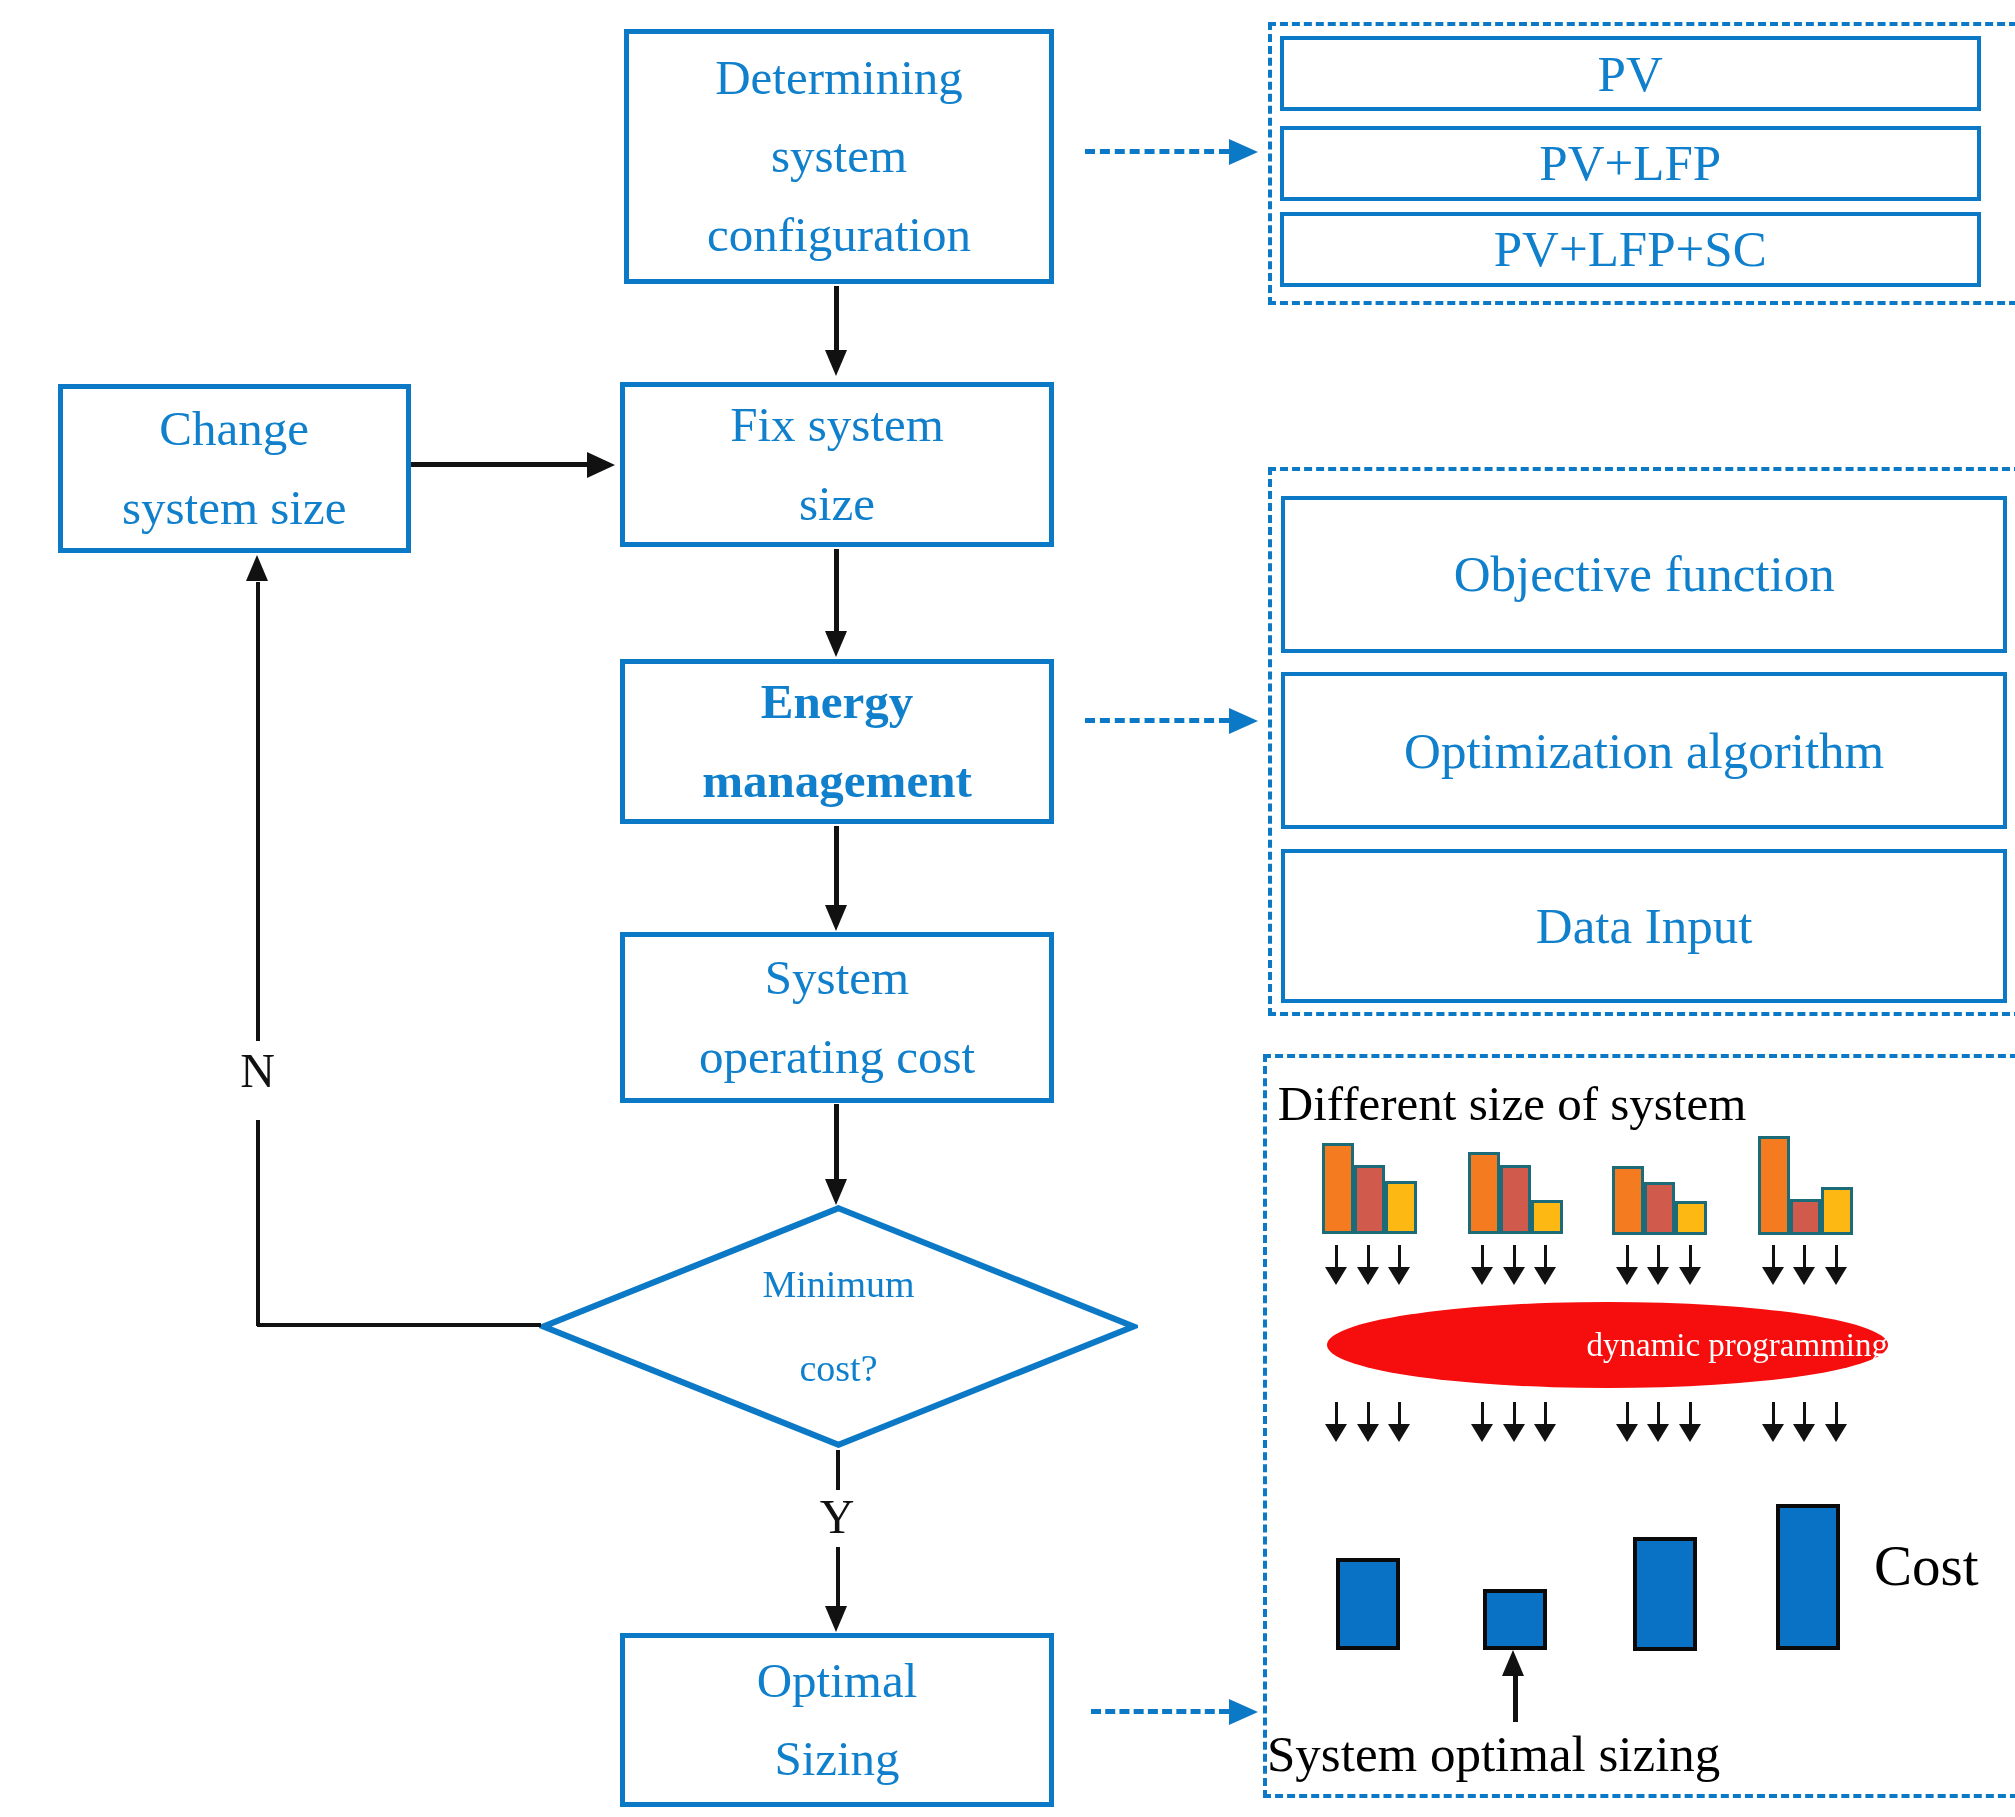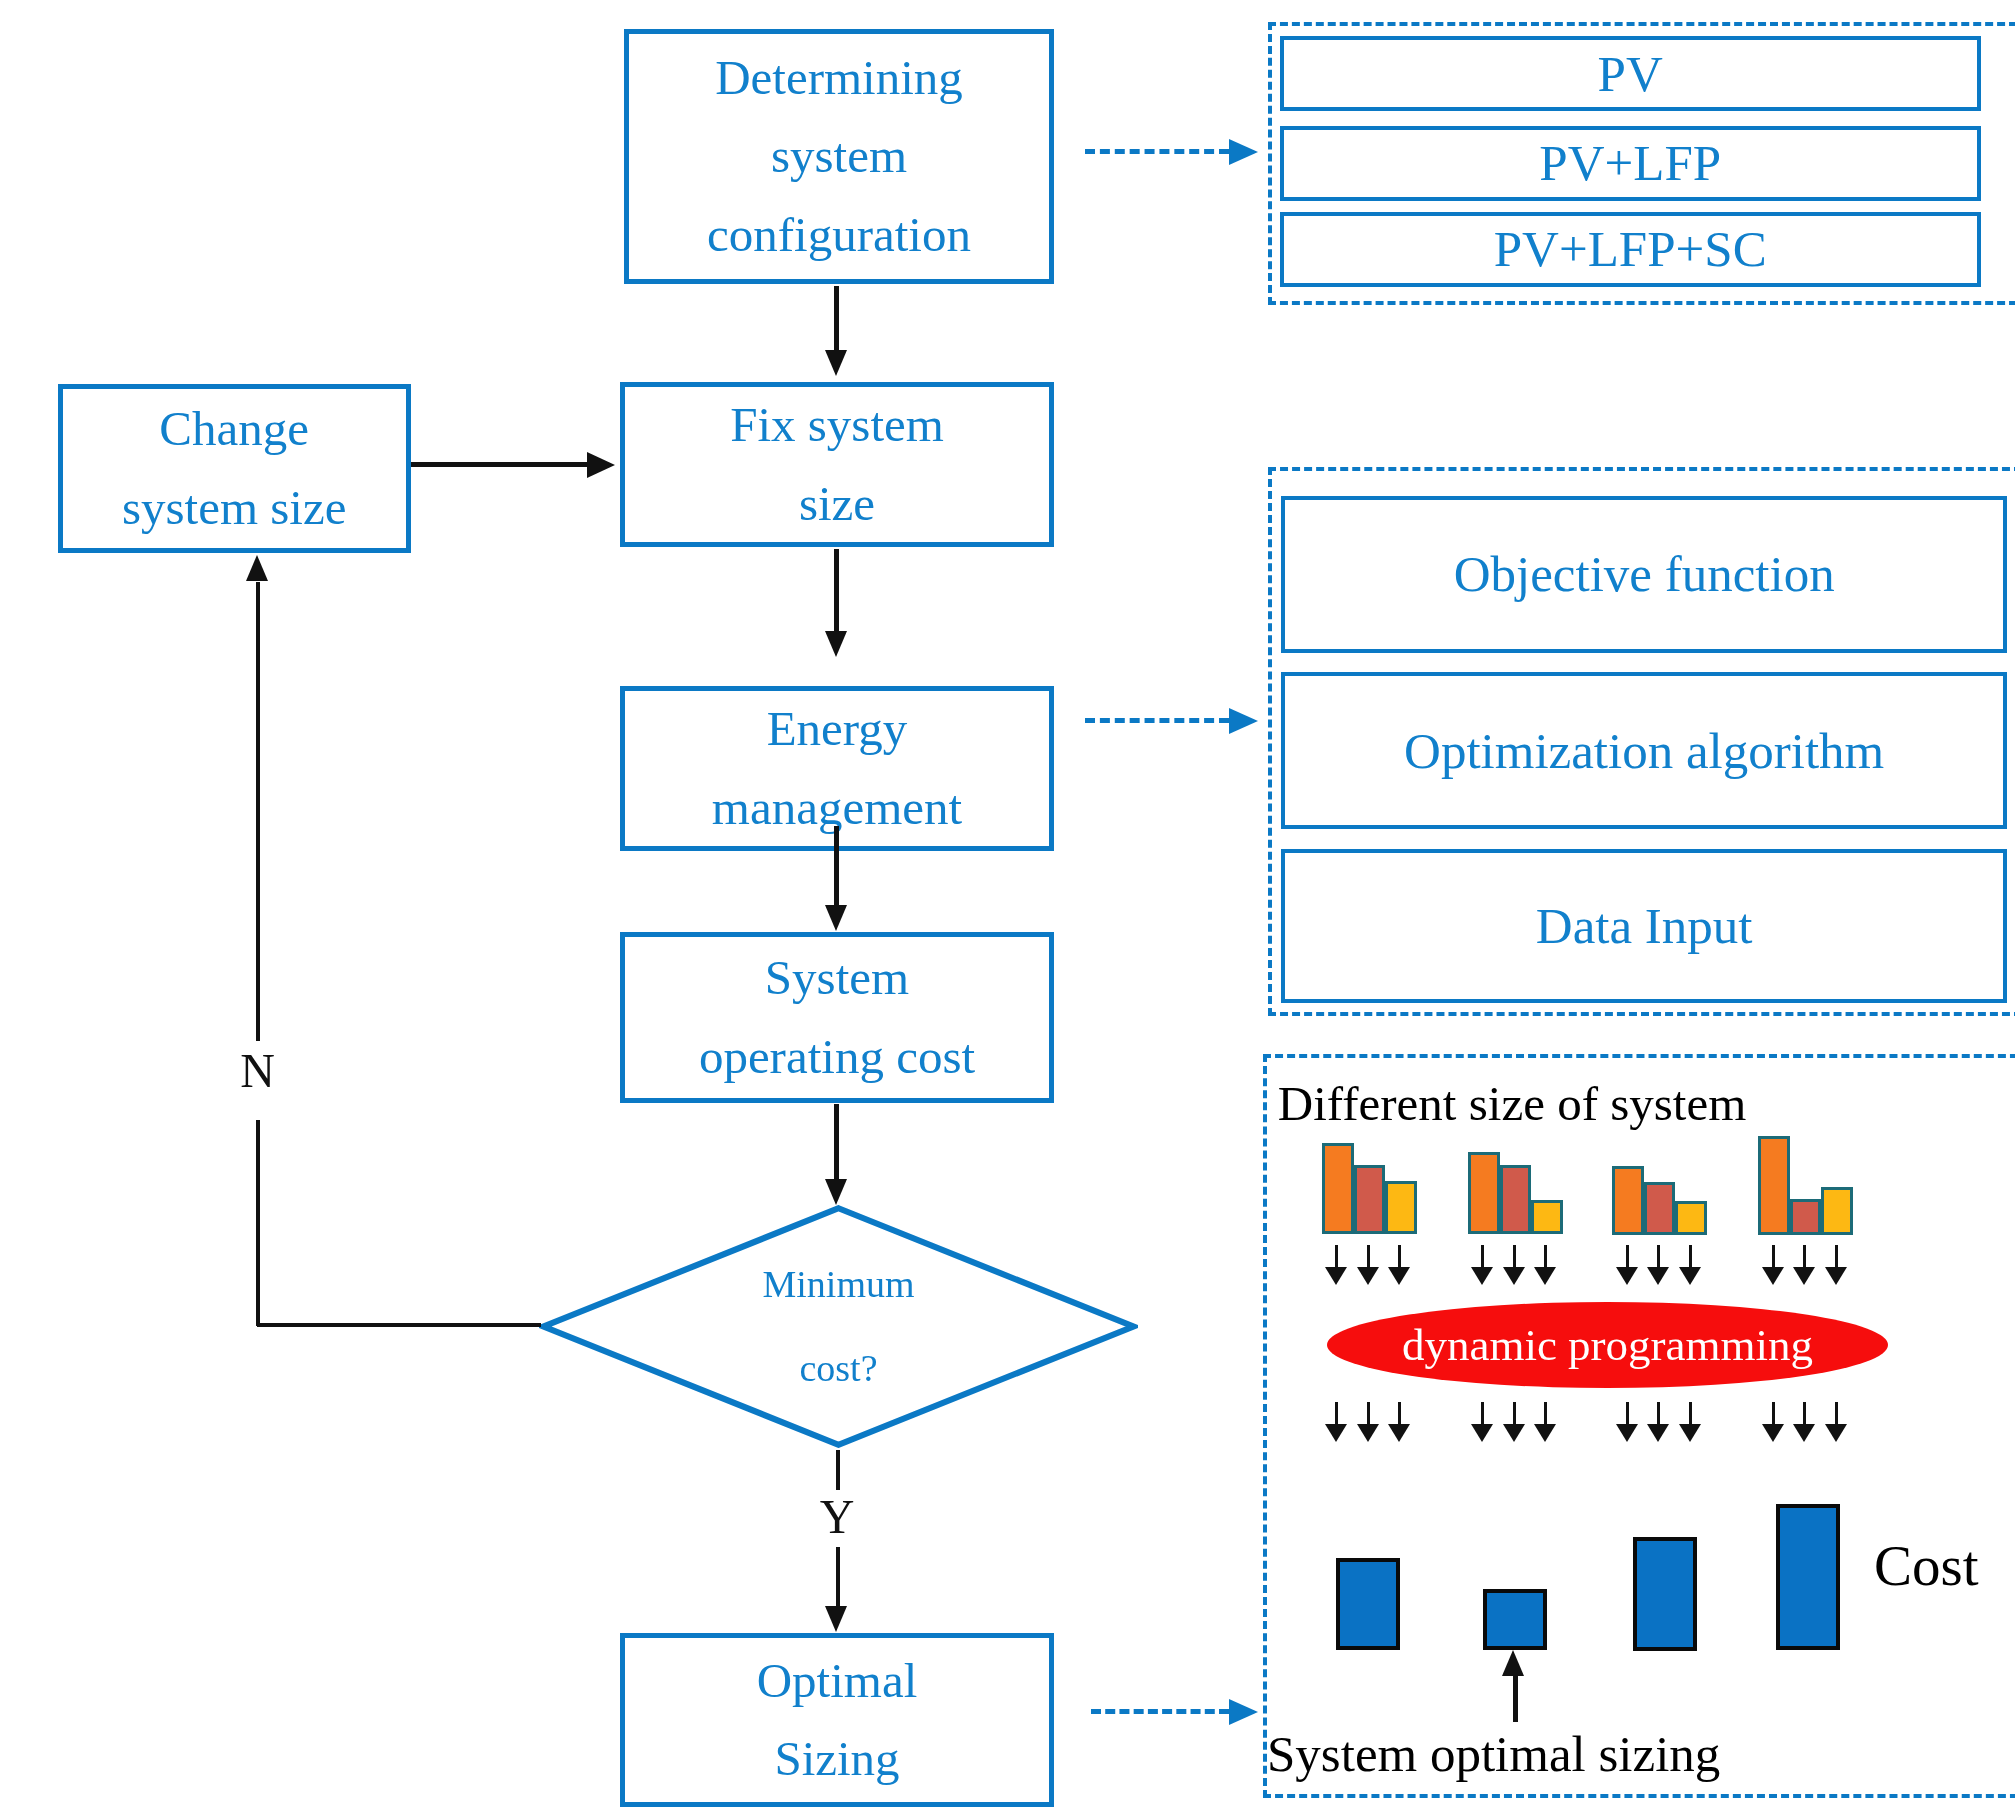--- a/index.html
+++ b/index.html
@@ -37,22 +37,22 @@
     position:absolute;inset:0;display:flex;align-items:center;justify-content:center;text-align:center;
     color:var(--textblue);font-size:38px;line-height:2.2;white-space:pre-line;
   }
   .sp-title{position:absolute;color:#000;font-size:49px;}
   .sgroup{position:absolute;display:flex;align-items:flex-end;}
   .sbar{box-sizing:border-box;width:31.5px;border:3.1px solid #1c6b78;}
   .mini-arrow{position:absolute;width:23px;height:40px;}
   .mini-arrow .st{position:absolute;left:10px;top:0;width:3.1px;height:24.6px;background:#111;}
   .mini-arrow .hd{position:absolute;left:0;top:21.5px;width:0;height:0;border-left:11.5px solid transparent;border-right:11.5px solid transparent;border-top:18.4px solid #111;}
   .ellipse{
-    position:absolute;border-radius:50%;display:flex;align-items:center;justify-content:center;
-    color:#fff;font-size:45px;
+    position:absolute;border-radius:50%;display:flex;align-items:center;justify-content:flex-end;
+    color:#fff;font-size:33px;
   }
   .costbar{position:absolute;box-sizing:border-box;border:4.6px solid #0a0a0a;}
   .cost-label{position:absolute;color:#000;font-size:57px;}
   .caption{position:absolute;color:#000;font-size:51px;}
 </style>
 </head>
 <body>
 
 <div id="canvas">
 
@@ -68,21 +68,21 @@
 
   <div class="box" style="left:580px;top:382px;width:434px;height:165px;">Fix system
 size</div>
 
   <div class="hstem" style="left:371px;top:462px;width:178px;height:4.6px;"></div>
   <div class="head-right" style="left:547px;top:452px;"></div>
 
   <div class="vstem" style="left:794px;top:549px;width:4.6px;height:85px;"></div>
   <div class="head-down" style="left:785px;top:631px;"></div>
 
-  <div class="box" style="left:580px;top:686px;width:434px;height:165px;">Energy
+  <div class="box" style="left:580px;top:659px;width:434px;height:165px;font-weight:bold;">Energy
 management</div>
 
   <div class="vstem" style="left:794px;top:826px;width:4.6px;height:81px;"></div>
   <div class="head-down" style="left:785px;top:905px;"></div>
 
   <div class="box" style="left:580px;top:932px;width:434px;height:171px;">System
 operating cost</div>
 
   <div class="vstem" style="left:794px;top:1104px;width:4.6px;height:77px;"></div>
   <div class="head-down" style="left:785px;top:1179px;"></div>

